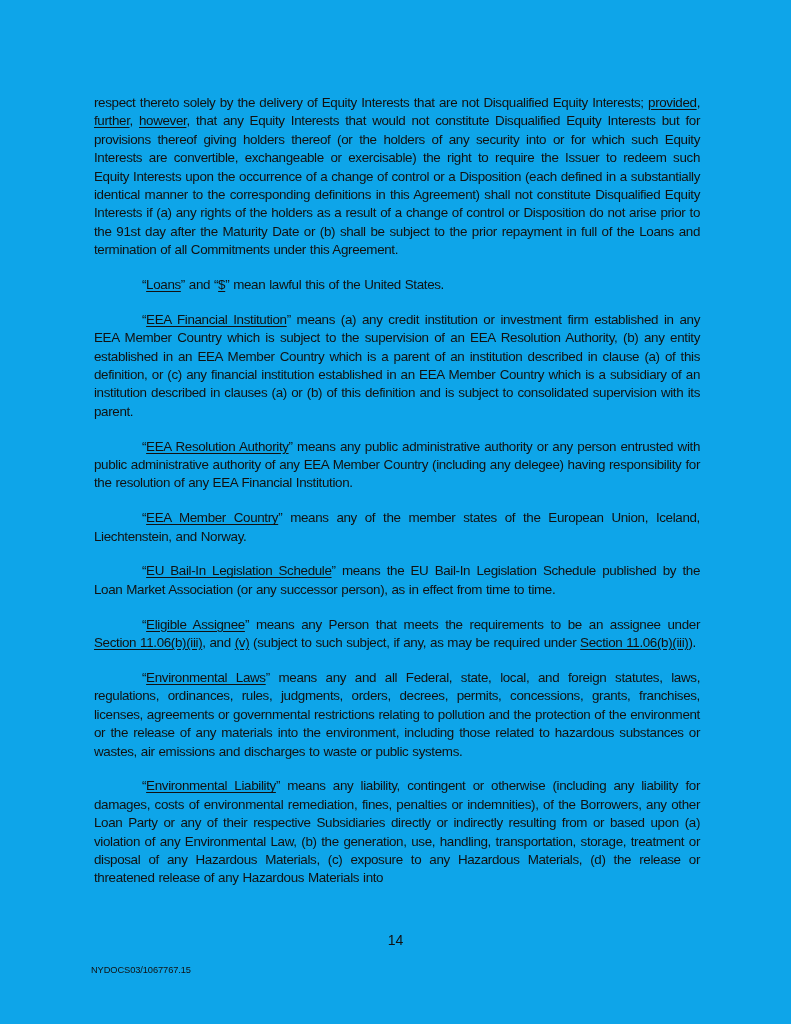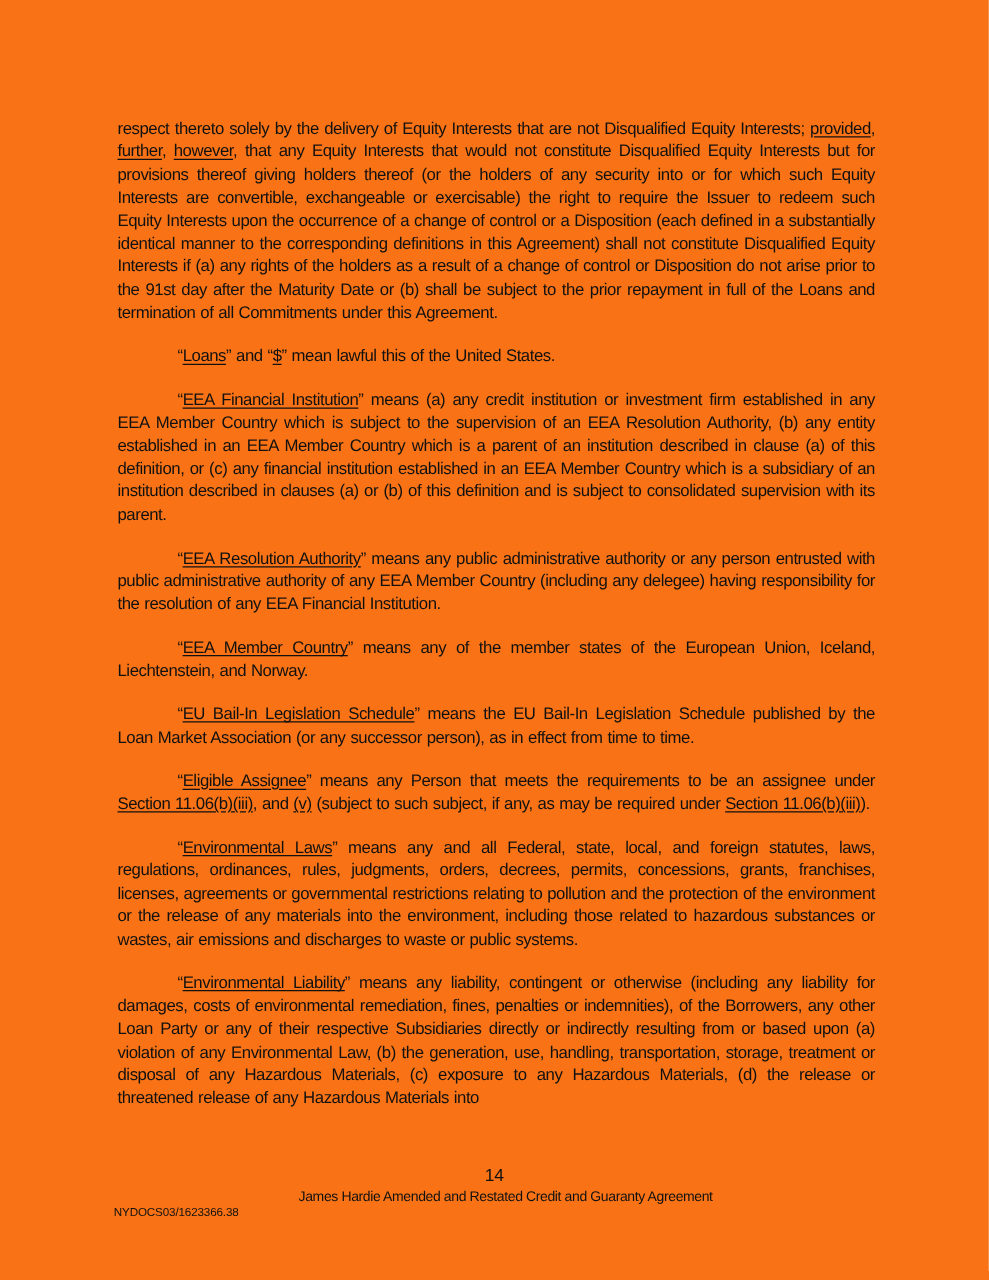--- a/index.html
+++ b/index.html
@@ -1,19 +1,19 @@
 <!DOCTYPE html>
 <html><head>
   <meta charset="utf-8">
   <style>
     html, body { margin: 0; padding: 0; background: #ffffff; }
     body { width: 791px; height: 1024px; position: relative; overflow: hidden; }
     .page {
       position: absolute; left: 0; top: 0; width: 791px; height: 1024px;
-      background: #f97316; color: #111111;
+      background: #0ea5e9; color: #111111;
       font-family: "Liberation Sans", sans-serif;
     }
     .body-text {
       position: absolute; left: 94px; top: 94px; width: 606px;
       font-size: 13.4px; line-height: 18.4px; text-align: justify;
       letter-spacing: -0.35px; word-spacing: 0.5px;
     }
     .para { margin: 0 0 16.4px 0; }
     .para.indent { text-indent: 48px; }
     .para.last { margin-bottom: 16px; }
@@ -43,15 +43,14 @@
       <p class="para indent"><span>“</span><u>EEA Financial Institution</u><span>” means (a) any credit institution or investment firm established in any EEA Member Country which is subject to the supervision of an EEA Resolution Authority, (b) any entity established in an EEA Member Country which is a parent of an institution described in clause (a) of this definition, or (c) any financial institution established in an EEA Member Country which is a subsidiary of an institution described in clauses (a) or (b) of this definition and is subject to consolidated supervision with its parent.</span></p>
       <p class="para indent"><span>“</span><u>EEA Resolution Authority</u><span>” means any public administrative authority or any person entrusted with public administrative authority of any EEA Member Country (including any delegee) having responsibility for the resolution of any EEA Financial Institution.</span></p>
       <p class="para indent"><span>“</span><u>EEA Member Country</u><span>” means any of the member states of the European Union, Iceland, Liechtenstein, and Norway.</span></p>
       <p class="para indent"><span>“</span><u>EU Bail-In Legislation Schedule</u><span>” means the EU Bail-In Legislation Schedule published by the Loan Market Association (or any successor person), as in effect from time to time.</span></p>
       <p class="para indent"><span>“</span><u>Eligible Assignee</u><span>” means any Person that meets the requirements to be an assignee under </span><u>Section 11.06(b)(iii)</u><span>, and </span><u>(v)</u><span> (subject to such subject, if any, as may be required under </span><u>Section 11.06(b)(iii)</u><span>).</span></p>
       <p class="para indent"><span>“</span><u>Environmental Laws</u><span>” means any and all Federal, state, local, and foreign statutes, laws, regulations, ordinances, rules, judgments, orders, decrees, permits, concessions, grants, franchises, licenses, agreements or governmental restrictions relating to pollution and the protection of the environment or the release of any materials into the environment, including those related to hazardous substances or wastes, air emissions and discharges to waste or public systems.</span></p>
       <p class="para indent last"><span>“</span><u>Environmental Liability</u><span>” means any liability, contingent or otherwise (including any liability for damages, costs of environmental remediation, fines, penalties or indemnities), of the Borrowers, any other Loan Party or any of their respective Subsidiaries directly or indirectly resulting from or based upon (a) violation of any Environmental Law, (b) the generation, use, handling, transportation, storage, treatment or disposal of any Hazardous Materials, (c) exposure to any Hazardous Materials, (d) the release or threatened release of any Hazardous Materials into</span></p>
     </div>
 
   <div class="page-number">14</div>
-  <div class="footer-title">James Hardie Amended and Restated Credit and Guaranty Agreement</div>
-  <div class="doc-id">NYDOCS03/1623366.38</div>
+  <div class="doc-id">NYDOCS03/1067767.15</div>
 </div>
 
 </body></html>

